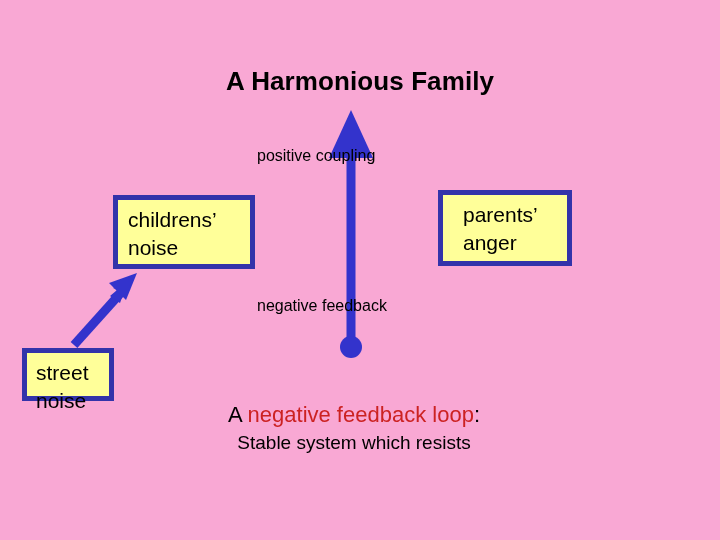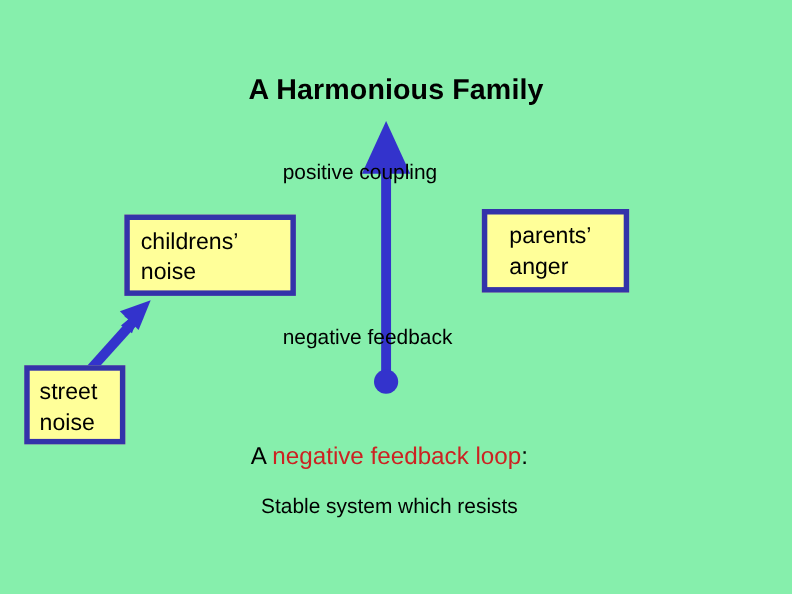--- a/index.html
+++ b/index.html
@@ -10,21 +10,21 @@
     width: 720px;
     height: 540px;
     background: #c8ffff;
     font-family: "Liberation Sans", sans-serif;
     overflow: hidden;
   }
   #slide {
     position: relative;
     width: 720px;
     height: 540px;
-    background: #86efac;
+    background: #f9a8d4;
   }
 
   
   .slide-title {
     position: absolute;
     left: 0;
     top: 66px;
     width: 720px;
     text-align: center;
     font-size: 26px;
@@ -42,42 +42,42 @@
     box-sizing: border-box;
     color: #000000;
     font-size: 21px;
     line-height: 1.33;
     padding: 6px 0 0 10px;
     white-space: pre-line;
   }
   #box-childrens-noise {
     left: 113px;
     top: 195px;
-    width: 156px;
+    width: 142px;
     height: 74px;
   }
   #box-parents-anger {
     left: 438px;
     top: 190px;
     width: 134px;
     height: 76px;
     padding-left: 20px;
   }
   #box-street-noise {
     left: 22px;
-    top: 332px;
+    top: 348px;
     width: 92px;
-    height: 72px;
+    height: 53px;
     padding-left: 9px;
   }
 
   
   .coupling-label {
     position: absolute;
-    font-size: 19px;
+    font-size: 16px;
     color: #000000;
     white-space: nowrap;
   }
   #label-positive-coupling {
     left: 257px;
     top: 147px;
   }
   #label-negative-coupling {
     left: 257px;
     top: 297px;
@@ -108,21 +108,21 @@
   #caption-heading {
     font-size: 22px;
     color: #000000;
     line-height: 1.18;
     white-space: nowrap;
   }
   #caption-heading .accent {
     color: #cc2222;
   }
   #caption-body {
-    margin-top: 20px;
+    margin-top: 2px;
     font-size: 19px;
     color: #000000;
     line-height: 1.35;
     white-space: nowrap;
   }
   #caption-body .underlined {
     text-decoration: underline;
   }
   .cap-line { display: block; }
 </style>

